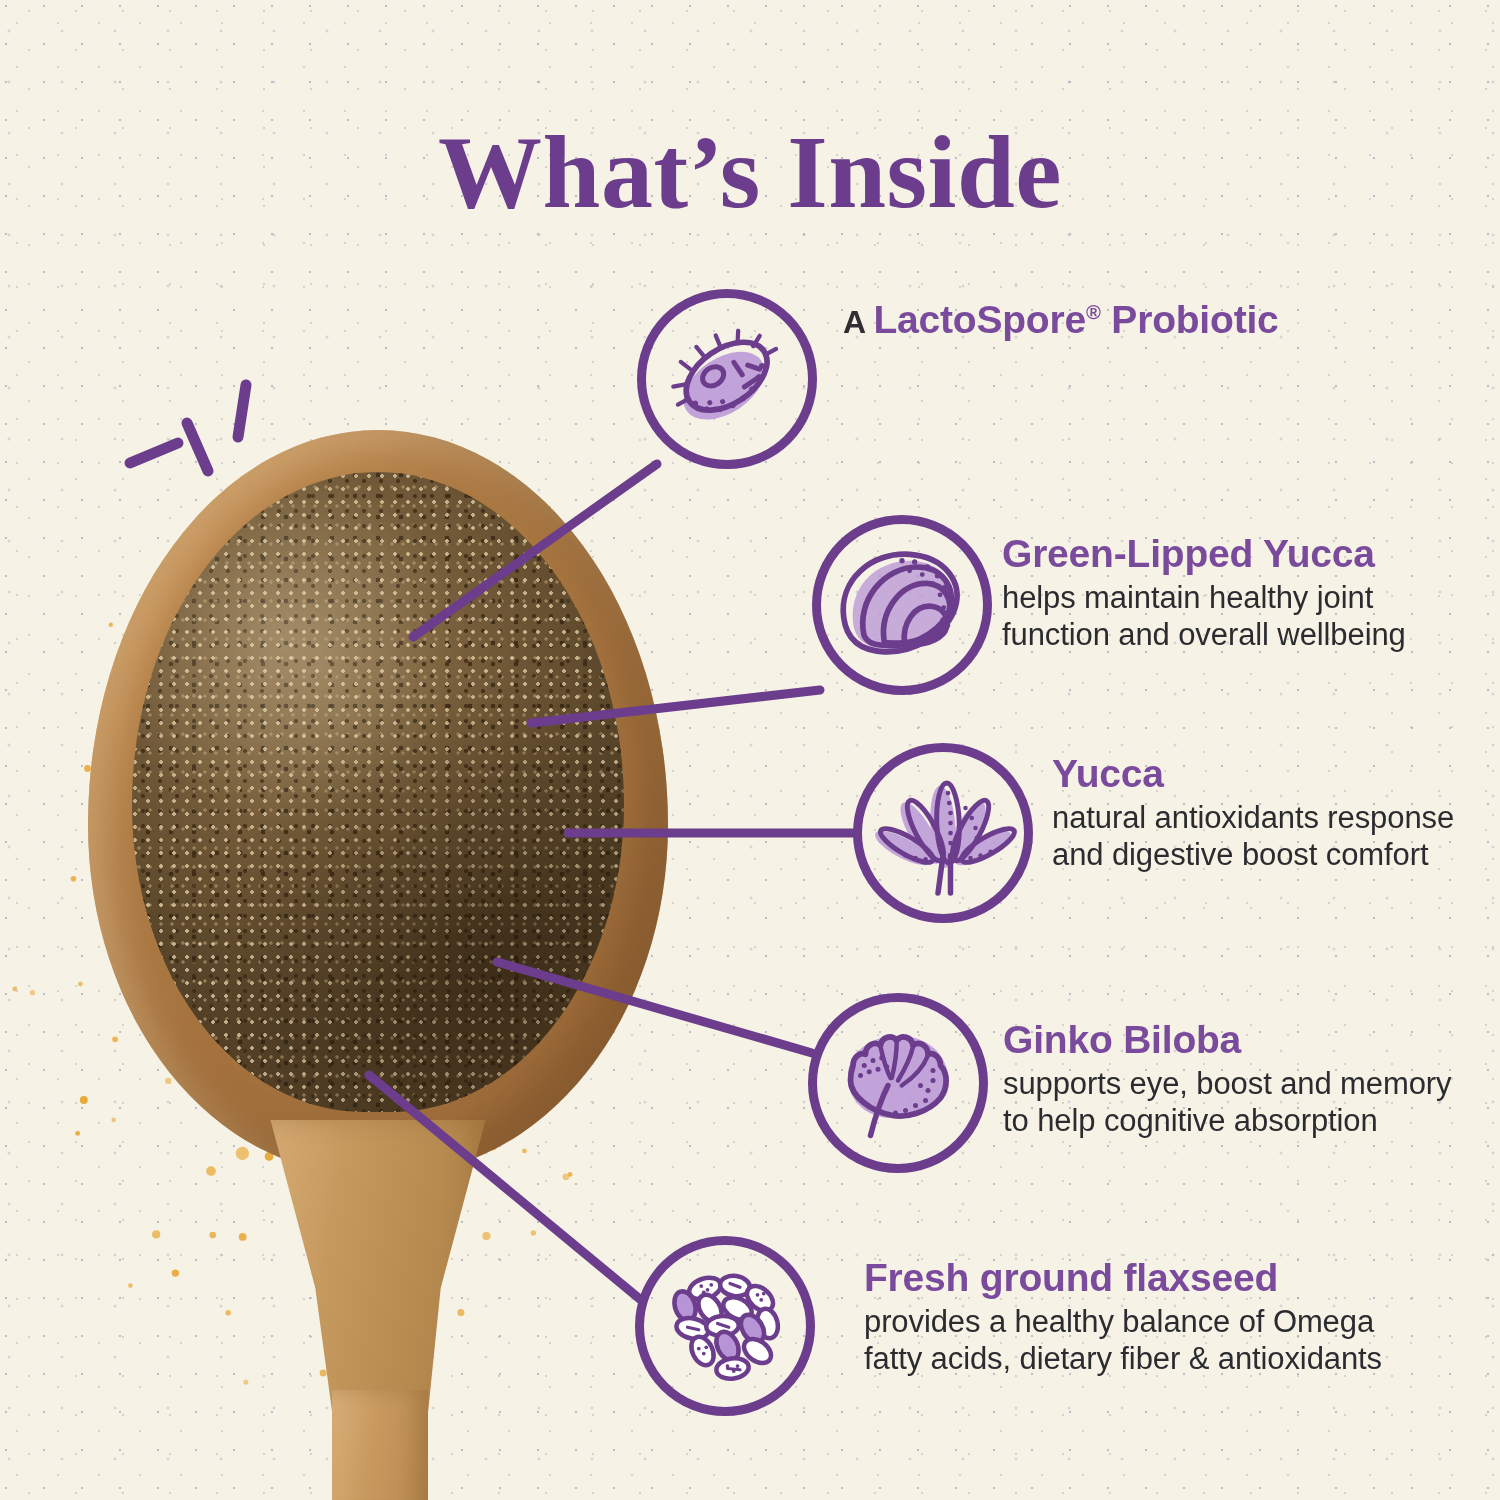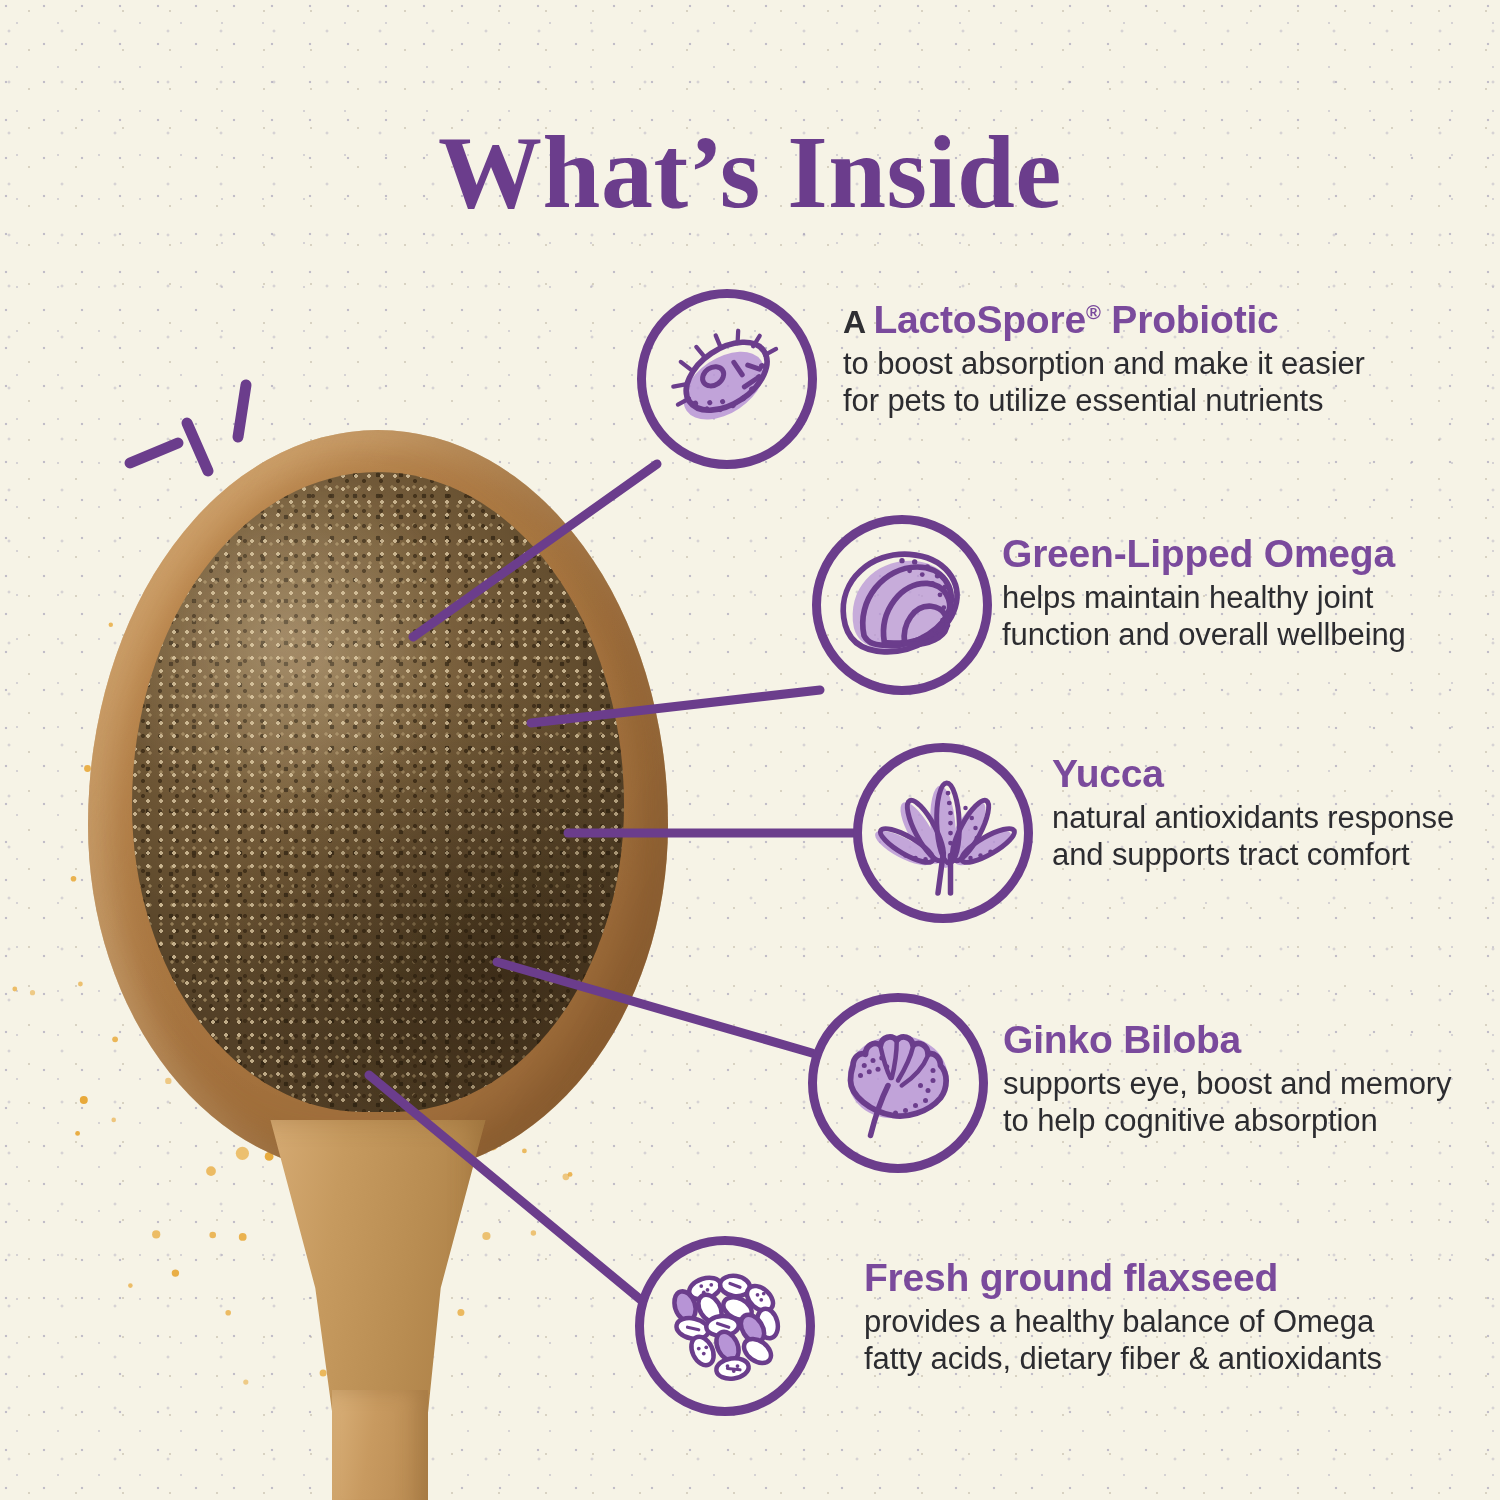--- a/index.html
+++ b/index.html
@@ -400,24 +400,20 @@
         </g>
         <ellipse cx="52" cy="52" rx="9" ry="7" fill="none" stroke="#6b3d8c" stroke-width="4"></ellipse>
         <line x1="72" y1="52" x2="72" y2="64" stroke="#6b3d8c" stroke-width="4" stroke-linecap="round"></line>
         <line x1="80" y1="60" x2="86" y2="68" stroke="#6b3d8c" stroke-width="4" stroke-linecap="round"></line>
         <line x1="68" y1="73" x2="80" y2="73" stroke="#6b3d8c" stroke-width="4" stroke-linecap="round"></line>
       </g>
     </svg>
   </div>
   <div class="callout" style="left:843px;top:298px;">
     <p class="c-head"><span class="lead">A </span><span>LactoSpore</span><sup>®</sup><span> Probiotic</span></p>
-    <div class="c-body">
-      <div>to boost absorption and make it easier</div>
-      <div>for pets to utilize essential nutrients</div>
-    </div>
   </div>
 
   <div class="circle" style="left:812px;top:515px;width:180px;height:180px;">
     <svg viewBox="0 0 120 120" width="152" height="152">
       <path d="M22 78 C16 46 40 24 68 25 C92 26 104 44 99 62 C94 80 72 95 50 95 C34 95 25 89 22 78 Z" fill="#b794d6" opacity=".75"></path>
       <path d="M14 70 C10 40 36 18 66 20 C94 22 108 42 102 62 C96 82 70 98 46 97 C26 96 16 86 14 70 Z" fill="none" stroke="#6b3d8c" stroke-width="4.5"></path>
       <path d="M30 84 C24 56 46 30 72 30 C92 30 102 46 98 62 C94 78 72 92 52 92 C38 92 33 90 30 84 Z" fill="none" stroke="#6b3d8c" stroke-width="4.5"></path>
       <path d="M46 89 C42 64 60 42 80 43 C94 44 100 56 97 68 C93 80 74 90 58 90 C50 90 47 90 46 89 Z" fill="none" stroke="#6b3d8c" stroke-width="4.5"></path>
       <path d="M62 90 C60 74 70 60 83 61 C93 62 97 70 95 78 C93 86 80 91 70 91 C66 91 63 91 62 90 Z" fill="none" stroke="#6b3d8c" stroke-width="4.5"></path>
       <g fill="#6b3d8c">
@@ -434,21 +430,21 @@
           <circle cx="76" cy="36" r="1.9"></circle>
           <circle cx="84" cy="43" r="1.9"></circle>
         <circle cx="90" cy="52" r="1.9"></circle>
           <circle cx="93" cy="62" r="1.9"></circle>
           <circle cx="92" cy="72" r="1.9"></circle>
         <circle cx="86" cy="80" r="1.9"></circle>
       </g>
     </svg>
   </div>
   <div class="callout" style="left:1002px;top:532px;">
-    <p class="c-head">Green-Lipped Omega</p>
+    <p class="c-head">Green-Lipped Yucca</p>
     <div class="c-body">
       <div>helps maintain healthy joint</div>
       <div>function and overall wellbeing</div>
     </div>
   </div>
 
   <div class="circle" style="left:853px;top:743px;width:180px;height:180px;">
     <svg viewBox="0 0 120 120" width="150" height="150">
       <g fill="#b794d6" opacity=".8">
         <ellipse cx="60" cy="55" rx="10" ry="33" transform="rotate(-4 60 55)"></ellipse>
@@ -485,21 +481,21 @@
       <g stroke="#6b3d8c" stroke-width="4.4" stroke-linecap="round">
         <line x1="60" y1="78" x2="56" y2="108"></line>
         <line x1="66" y1="78" x2="66" y2="108"></line>
       </g>
     </svg>
   </div>
   <div class="callout" style="left:1052px;top:752px;">
     <p class="c-head">Yucca</p>
     <div class="c-body">
       <div>natural antioxidants response</div>
-      <div>and supports tract comfort</div>
+      <div>and digestive boost comfort</div>
     </div>
   </div>
 
   <div class="circle" style="left:808px;top:993px;width:180px;height:180px;">
     <svg viewBox="0 0 120 120" width="150" height="150">
       <path d="M20 52 C22 34 40 22 60 22 C80 22 98 34 100 54 C102 72 86 86 60 88 C34 90 18 72 20 52 Z" fill="#b794d6" opacity=".85"></path>
       <path d="M24 46 C24 40 29 35 34 37 C34 30 41 26 46 30 C47 23 55 21 59 26 C63 21 71 23 72 30 C77 26 84 30 84 37 C89 35 94 40 94 46 C100 52 100 64 94 72 C84 84 66 88 56 86 C38 83 22 70 22 58 C22 53 23 49 24 46 Z" fill="none" stroke="#6b3d8c" stroke-width="4.6" stroke-linejoin="round"></path>
       <g fill="#6b3d8c">
         <circle cx="33" cy="46" r="2"></circle>
           <circle cx="40" cy="42" r="2"></circle>

